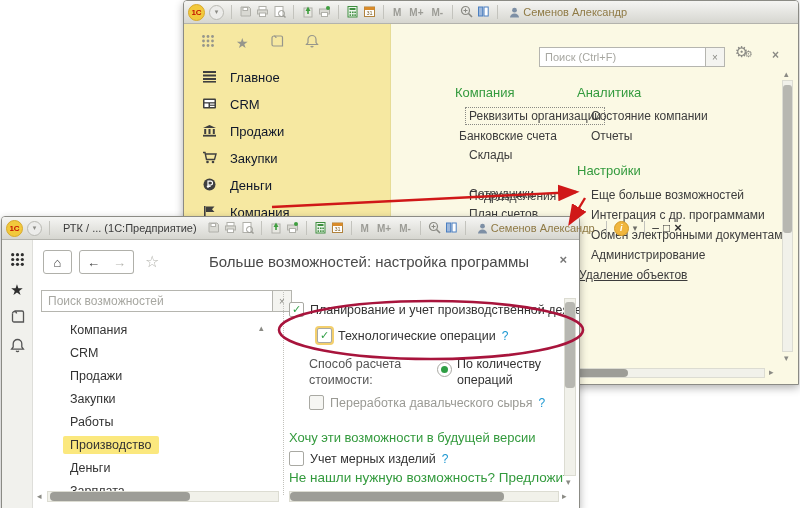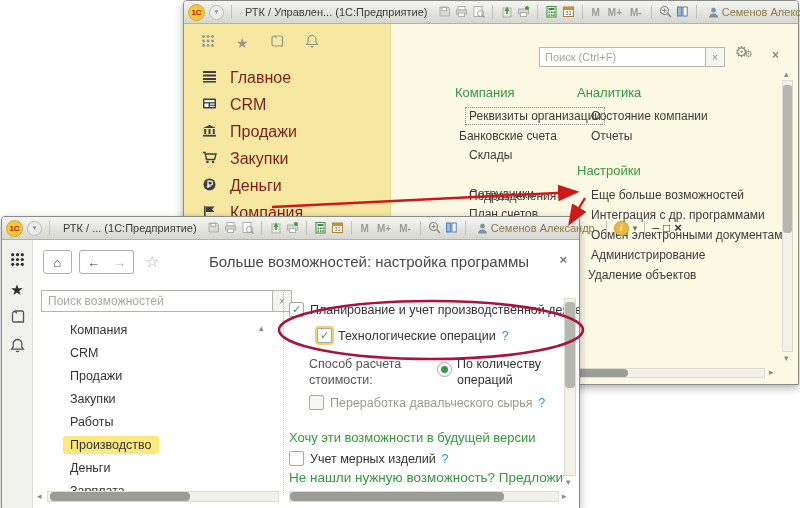--- a/index.html
+++ b/index.html
@@ -26,21 +26,21 @@
   .winctl{width:16px;text-align:center;color:#2f2f2f;font-size:12px;line-height:14px;}
   .winctl.x{font-weight:bold;font-size:13px;}
   .ico{display:inline-block;flex:none;}
   
   #backwin{left:183px;top:0;width:614px;height:383px;}
   .bw-body{display:flex;height:360px;}
   .bw-side{width:206px;background:#f6e8a1;flex:none;}
   .bw-iconbar{display:flex;gap:21px;padding:10px 0 2px 17px;color:#96968c;align-items:center;}
   .bw-iconbar .st{font-size:14px;}
   .bw-menu{margin-top:10px;}
-  .bw-item{display:flex;align-items:center;gap:13px;padding:6px 0 6px 18px;font-size:16px;color:#7f1d1d;height:15px;}
+  .bw-item{display:flex;align-items:center;gap:13px;padding:6px 0 6px 18px;font-size:13px;color:#0f172a;height:15px;}
   .bw-content{flex:1;background:#fbf9e4;position:relative;border-left:1px solid #e6dc96;}
   .searchwrap{position:absolute;display:flex;align-items:stretch;height:20px;}
   .searchwrap input{flex:1;border:1px solid #b5b5af;border-right:none;padding:4px 5px;font-size:11px;
     font-family:inherit;color:#444;background:#fff;outline:none;min-width:0;}
   .searchwrap input::placeholder{color:#a7a7a1;}
   .clearbtn{width:18px;border:1px solid #b5b5af;background:#f4f4f0;color:#8a8a84;font-size:10px;
     display:flex;align-items:center;justify-content:center;}
   .gearico{position:absolute;color:#8a8a84;font-size:15px;line-height:14px;}
   .gearico small{font-size:9px;margin-left:-4px;}
   .panelx{position:absolute;color:#8a8a84;font-size:12px;font-weight:bold;}
@@ -91,21 +91,20 @@
   #overlay{position:absolute;left:0;top:0;z-index:40;pointer-events:none;}
 </style>
 </head>
 <body>
 
 <div class="win" id="backwin">
   <div class="titlebar">
     <span class="logo">1С</span>
     <span class="circ">▾</span>
     <span class="tbsep"></span>
-    <span class="wtitle">РТК / Управлен... (1С:Предприятие)</span>
     <span class="ico"><svg width="13" height="13">
           <path d="M2 2h8l1.5 1.5V11H2z" fill="#d9d9d3" stroke="#b0b0aa"></path>
           <rect x="4" y="2.5" width="4.5" height="3" fill="#fff" stroke="#b0b0aa"></rect>
         </svg></span>
     <span class="ico"><svg width="13" height="13">
           <rect x="3" y="1.5" width="7" height="3.5" fill="#fff" stroke="#b0b0aa"></rect>
           <rect x="1.5" y="5" width="10" height="4" fill="#d9d9d3" stroke="#b0b0aa"></rect>
           <rect x="3.5" y="8" width="6" height="3.5" fill="#fff" stroke="#b0b0aa"></rect>
         </svg></span>
     <span class="ico"><svg width="13" height="13">
@@ -269,21 +268,21 @@
 
       <div class="ghead" style="left:186px;top:61px;">Аналитика</div>
       <div class="gitem" style="left:200px;top:85px;">Состояние компании</div>
       <div class="gitem" style="left:200px;top:105px;">Отчеты</div>
 
       <div class="ghead" style="left:186px;top:139px;">Настройки</div>
       <div class="gitem" style="left:200px;top:184px;">Интеграция с др. программами</div>
       <div class="gitem" style="left:200px;top:164px;">Еще больше возможностей</div>
       <div class="gitem" style="left:200px;top:204px;">Обмен электронными документами</div>
       <div class="gitem" style="left:200px;top:224px;">Администрирование</div>
-      <div class="gitem" style="left:197px;top:244px;">Удаление объектов</div>
+      <div class="gitem" style="left:188px;top:244px;text-decoration:underline;">Удаление объектов</div>
 
       <span class="sarrow" style="left:393px;top:46px;">▴</span>
       <div class="vtrack" style="left:391px;top:56px;width:9px;height:270px;">
         <div class="vthumb" style="top:4px;height:148px;"></div>
       </div>
       <span class="sarrow" style="left:393px;top:330px;">▾</span>
       <div class="htrack" style="left:4px;top:344px;width:368px;height:8px;">
         <div class="hthumb" style="left:6px;width:226px;"></div>
       </div>
       <span class="sarrow" style="left:378px;top:344px;">▸</span>

